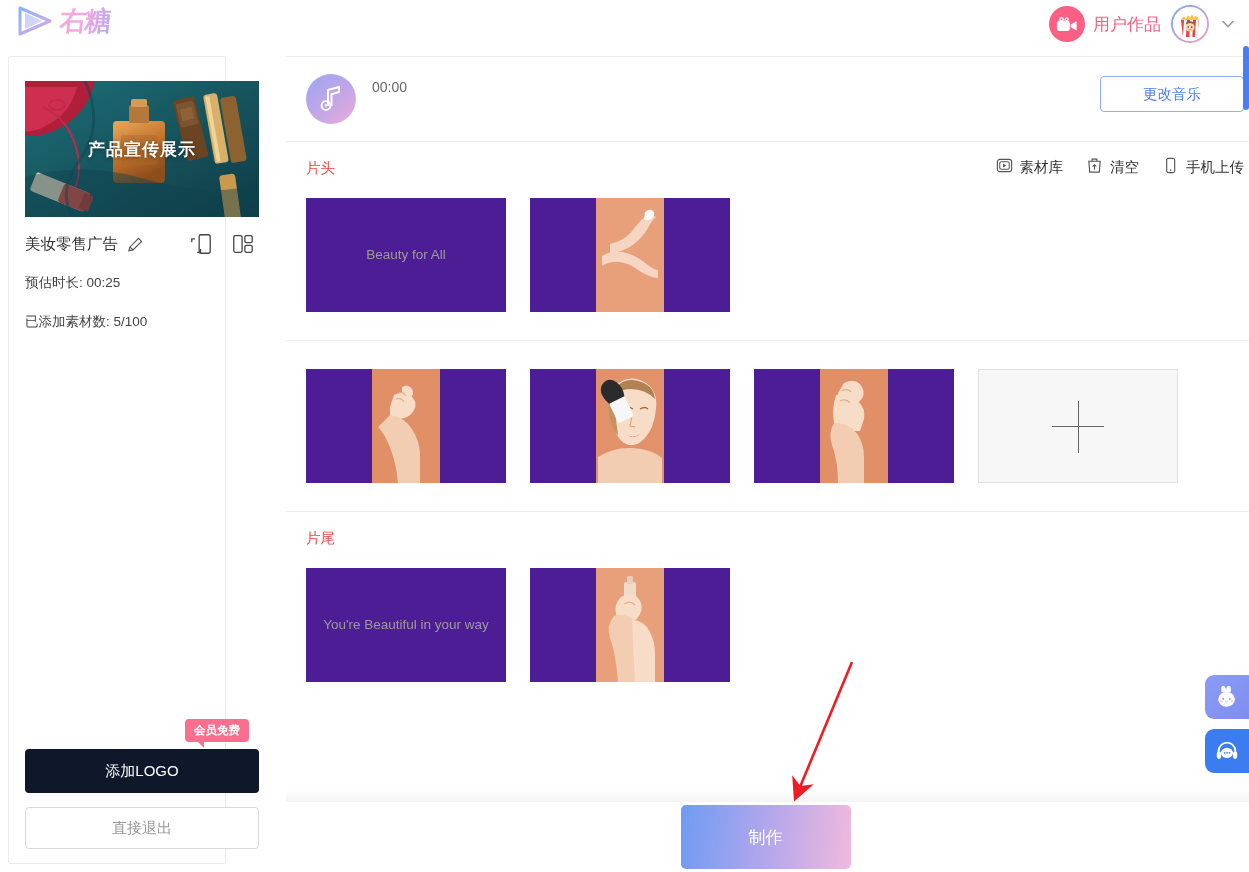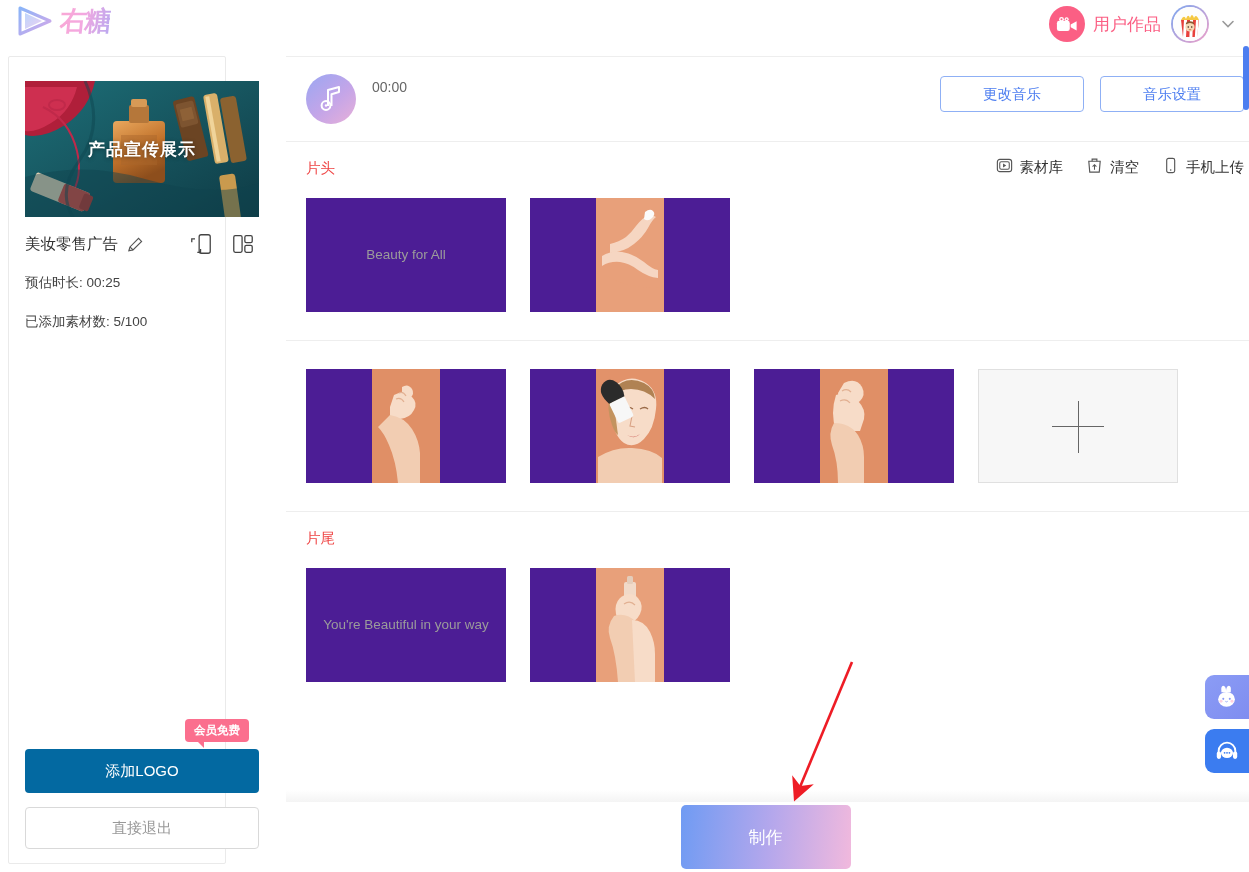--- a/index.html
+++ b/index.html
@@ -63,21 +63,21 @@
     position:absolute; right:10px; top:-30px;
     background:#fb6f8e; color:#fff; font-size:11.5px; font-weight:bold;
     padding:4px 9px; border-radius:4px; white-space:nowrap;
   }
   .vip-badge::after {
     content:""; position:absolute; left:12px; bottom:-6px;
     border-left:7px solid transparent; border-right:0 solid transparent;
     border-top:7px solid #fb6f8e;
   }
   .btn-add-logo {
-    width:234px; height:44px; background:#0369a1; color:#fff; border:none;
+    width:234px; height:44px; background:#0f172a; color:#fff; border:none;
     border-radius:4px; font-size:15px; cursor:pointer;
     font-family:"Liberation Sans", sans-serif;
   }
   .btn-exit {
     position:absolute; left:16px; bottom:14px;
     width:234px; height:42px; background:#fff; color:#999;
     border:1px solid #d9d9d9; border-radius:4px; font-size:15px; cursor:pointer;
     font-family:"Liberation Sans", sans-serif;
   }
 
@@ -303,21 +303,20 @@
       <span class="music-icon">
         <svg width="26" height="28" viewBox="0 0 26 28">
           <path d="M10 21 L10 5 L21 2 L21 7 L13.5 9.2 L13.5 21" fill="none" stroke="#fff" stroke-width="2" stroke-linejoin="round"></path>
           <circle cx="8" cy="20.5" r="4.4" fill="none" stroke="#fff" stroke-width="2"></circle>
           <circle cx="8" cy="20.5" r="1.2" fill="#fff"></circle>
         </svg>
       </span>
       <span class="music-time">00:00</span>
       <span class="music-btns">
         <button class="btn-outline-blue">更改音乐</button>
-        <button class="btn-outline-blue">音乐设置</button>
       </span>
     </div>
 
     <div class="section-head">
       <span class="section-label">片头</span>
       <span class="tool-row">
         <span class="tool">
           <span>
             <svg width="19" height="19" viewBox="0 0 20 20">
               <rect x="2.5" y="3.5" width="15" height="13" rx="2.6" fill="none" stroke="#555" stroke-width="1.2"></rect>

